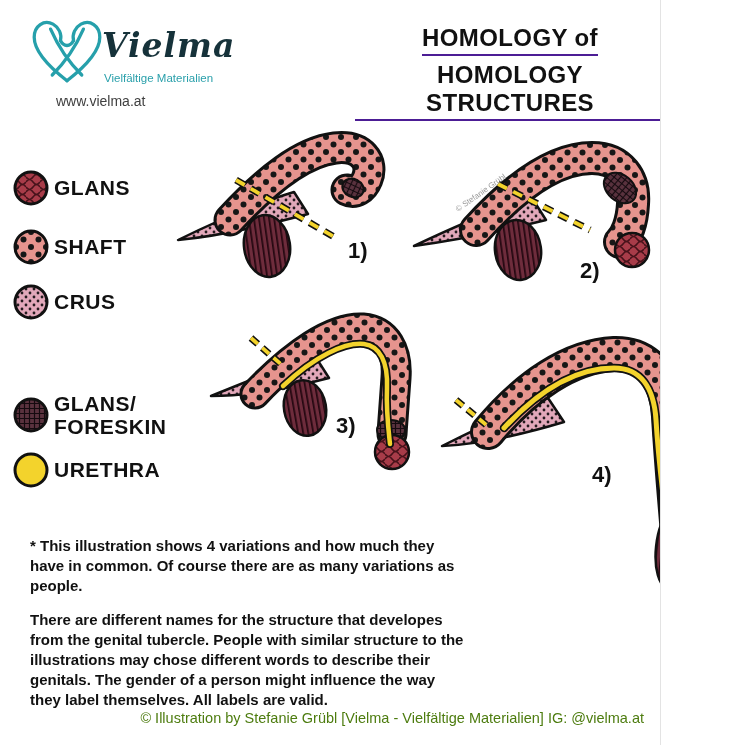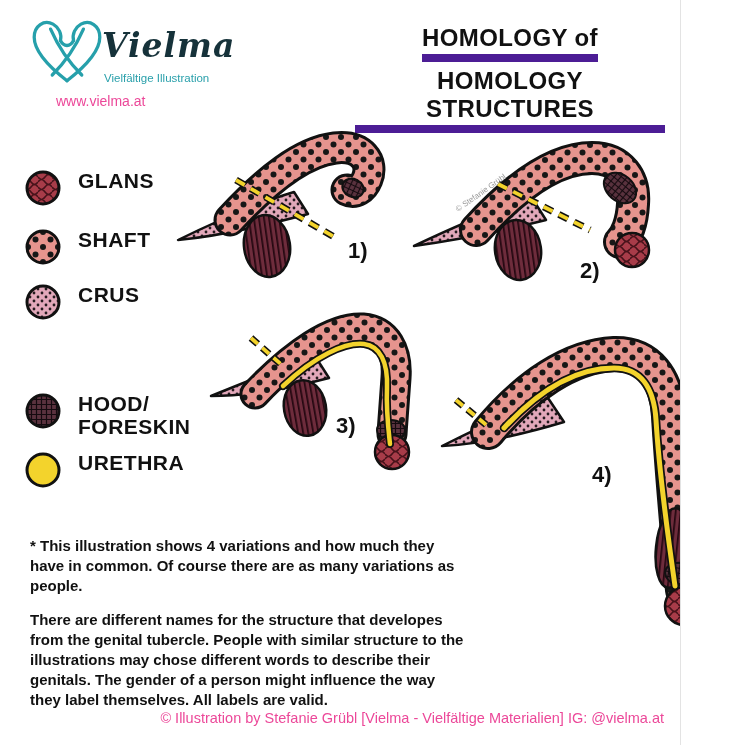--- a/index.html
+++ b/index.html
@@ -1,43 +1,42 @@
 <!DOCTYPE html>
 <html><head>
 <meta charset="utf-8">
 <style>
   html,body{margin:0;padding:0;background:#fff;}
   #page{
     position:relative;width:660px;height:745px;background:#ffffff;
     font-family:"Liberation Sans",sans-serif;color:#111;overflow:hidden;
     outline:1px solid #e3e3e3;
-    padding-left:20px;
   }
   
   .logo-mark{position:absolute;left:26px;top:8px;}
   .logo-name{position:absolute;left:102px;top:26px;font-family:"DejaVu Serif",serif;
     font-style:italic;font-weight:bold;font-size:33px;color:#16323a;letter-spacing:1px;}
   .logo-sub{position:absolute;left:104px;top:72px;font-size:11.5px;color:#2aa0ab;}
-  .logo-url{position:absolute;left:56px;top:93px;font-size:14px;color:#ec4899;}
+  .logo-url{position:absolute;left:56px;top:93px;font-size:14px;color:#404040;}
   .title-block{position:absolute;left:355px;top:24px;width:310px;text-align:center;}
   .title-line{display:inline-block;font-size:24px;font-weight:800;letter-spacing:.4px;
-    border-bottom:8px solid #4c1d95;padding-bottom:2px;margin-bottom:5px;}
+    border-bottom:2px solid #4c1d95;padding-bottom:2px;margin-bottom:5px;}
   
-  .legend-item{position:absolute;left:24px;display:flex;align-items:flex-start;gap:16px;}
+  .legend-item{position:absolute;left:12px;display:flex;align-items:center;gap:4px;}
   .legend-label{font-size:21px;font-weight:800;letter-spacing:.5px;white-space:pre-line;line-height:1.1;}
   
   .fig-svg{position:absolute;z-index:1;}
   .fig-num{position:absolute;z-index:3;font-size:22px;font-weight:800;}
   .wm{font-size:8px;fill:#9a9a9a;font-family:"Liberation Sans",sans-serif;}
   
   .notes{position:absolute;left:30px;top:536px;width:438px;z-index:2;}
   .notes p{margin:0 0 15px 0;font-size:15px;font-weight:700;line-height:1.32;}
   .variant-list{position:absolute;left:460px;top:563px;z-index:3;}
   .variant-list div{font-size:16px;margin-bottom:11px;font-weight:500;}
-  .footer{position:absolute;right:16px;top:710px;font-size:14.5px;color:#ec4899;z-index:3;}
+  .footer{position:absolute;right:16px;top:710px;font-size:14.5px;color:#4d7c0f;z-index:3;}
 </style>
 </head>
 <body>
 
 <div id="page">
 
   <svg width="0" height="0" style="position:absolute" aria-hidden="true">
     <defs>
       <pattern id="pat-shaft" width="15" height="15" patternUnits="userSpaceOnUse">
         <rect width="15" height="15" fill="#e6948e"></rect>
@@ -68,21 +67,21 @@
   <svg class="logo-mark" width="82" height="84" viewBox="0 0 100 95">
     <g fill="none" stroke="#26a0ab" stroke-width="4" stroke-linecap="round">
       <path d="M50,85 C28,68 10,50 10,32 C10,18 22,10 33,16 C40,20 44,28 42,36"></path>
       <path d="M50,85 C72,68 90,50 90,32 C90,18 78,10 67,16 C60,20 56,28 58,36"></path>
       <path d="M30,22 C40,45 55,65 68,78"></path>
       <path d="M70,22 C60,45 45,65 32,78"></path>
       <path d="M42,36 C46,44 54,44 58,36"></path>
     </g>
   </svg>
   <div class="logo-name">Vielma</div>
-  <div class="logo-sub">Vielfältige Illustration</div>
+  <div class="logo-sub">Vielfältige Materialien</div>
   <div class="logo-url">www.vielma.at</div>
 
   <div class="title-block">
     <span class="title-line">HOMOLOGY of</span><br>
     <span class="title-line">HOMOLOGY STRUCTURES</span>
   </div>
 
   <div class="legend-item" style="top:169px">
     <svg width="38" height="38">
       <circle cx="19" cy="19" r="16" fill="url(#pat-glans)" stroke="#111" stroke-width="3"></circle>
@@ -98,21 +97,21 @@
   <div class="legend-item" style="top:228px">
     <svg width="38" height="38">
       <circle cx="19" cy="19" r="16" fill="url(#pat-shaft)" stroke="#111" stroke-width="3"></circle>
       </svg>
     <span class="legend-label">SHAFT</span>
   </div>
   <div class="legend-item" style="top:392px">
     <svg width="38" height="38">
       <circle cx="19" cy="19" r="16" fill="url(#pat-hood)" stroke="#111" stroke-width="3"></circle>
       </svg>
-    <span class="legend-label">HOOD/
+    <span class="legend-label">GLANS/
 FORESKIN</span>
   </div>
   <div class="legend-item" style="top:451px">
     <svg width="38" height="38">
       <circle cx="19" cy="19" r="16" fill="#f3d32c" stroke="#111" stroke-width="3"></circle>
       </svg>
     <span class="legend-label">URETHRA</span>
   </div>
 
   <svg class="fig-svg" style="left:172px;top:118px" width="230" height="170" viewBox="0 0 230 170">

